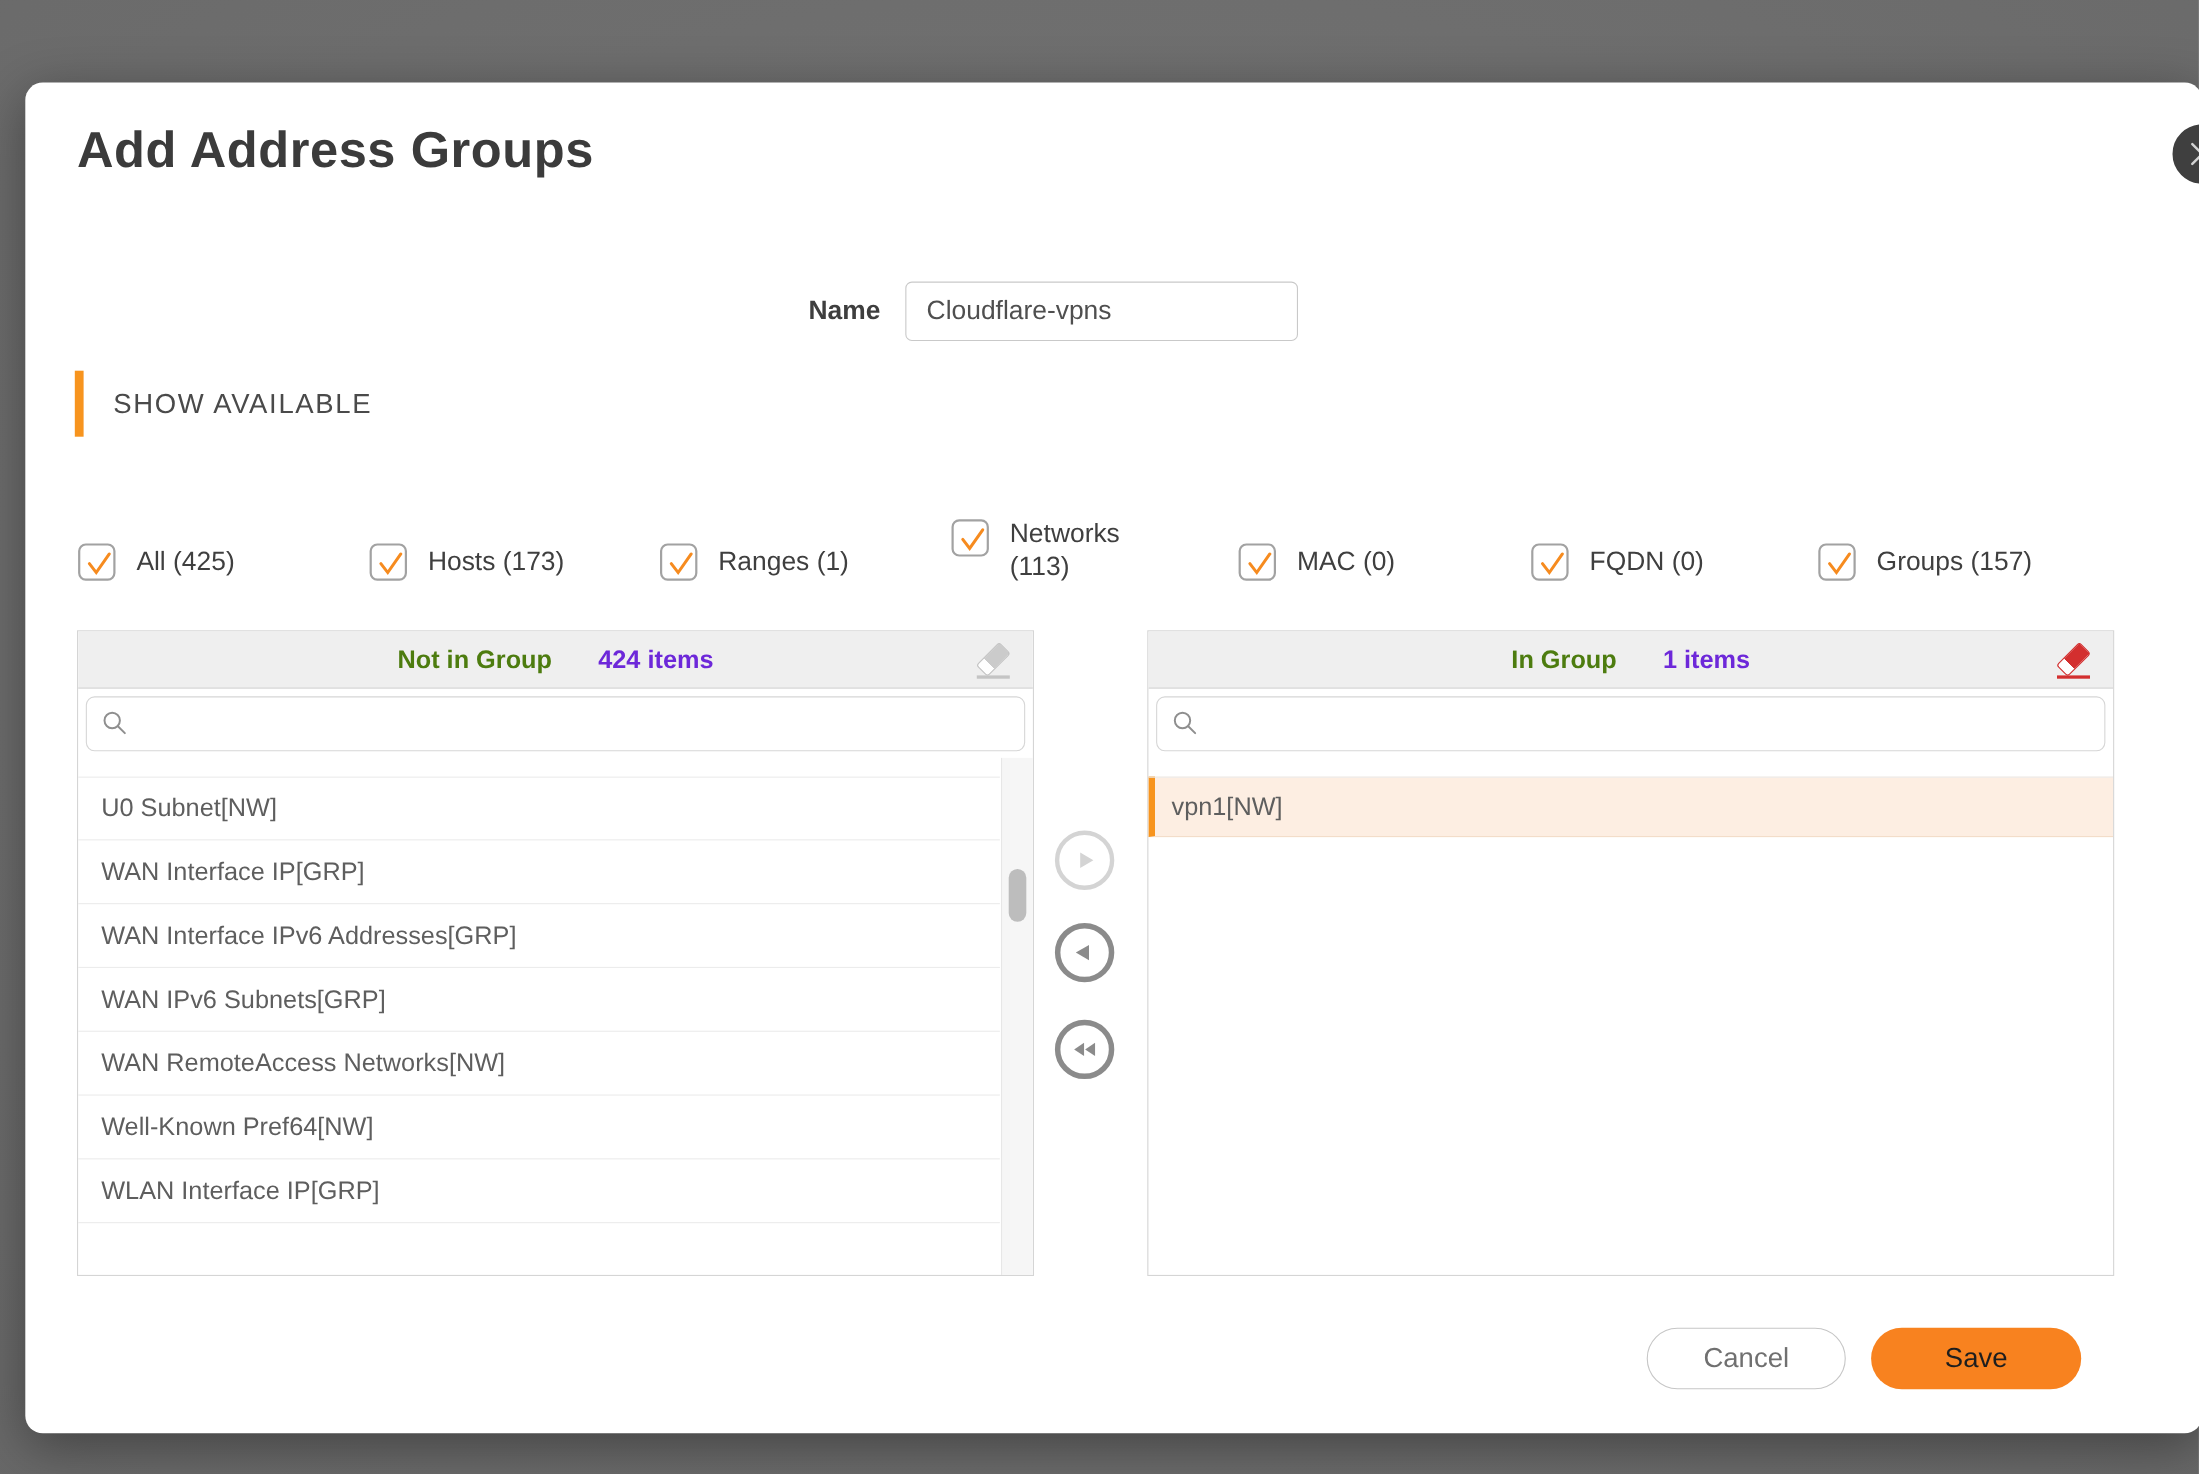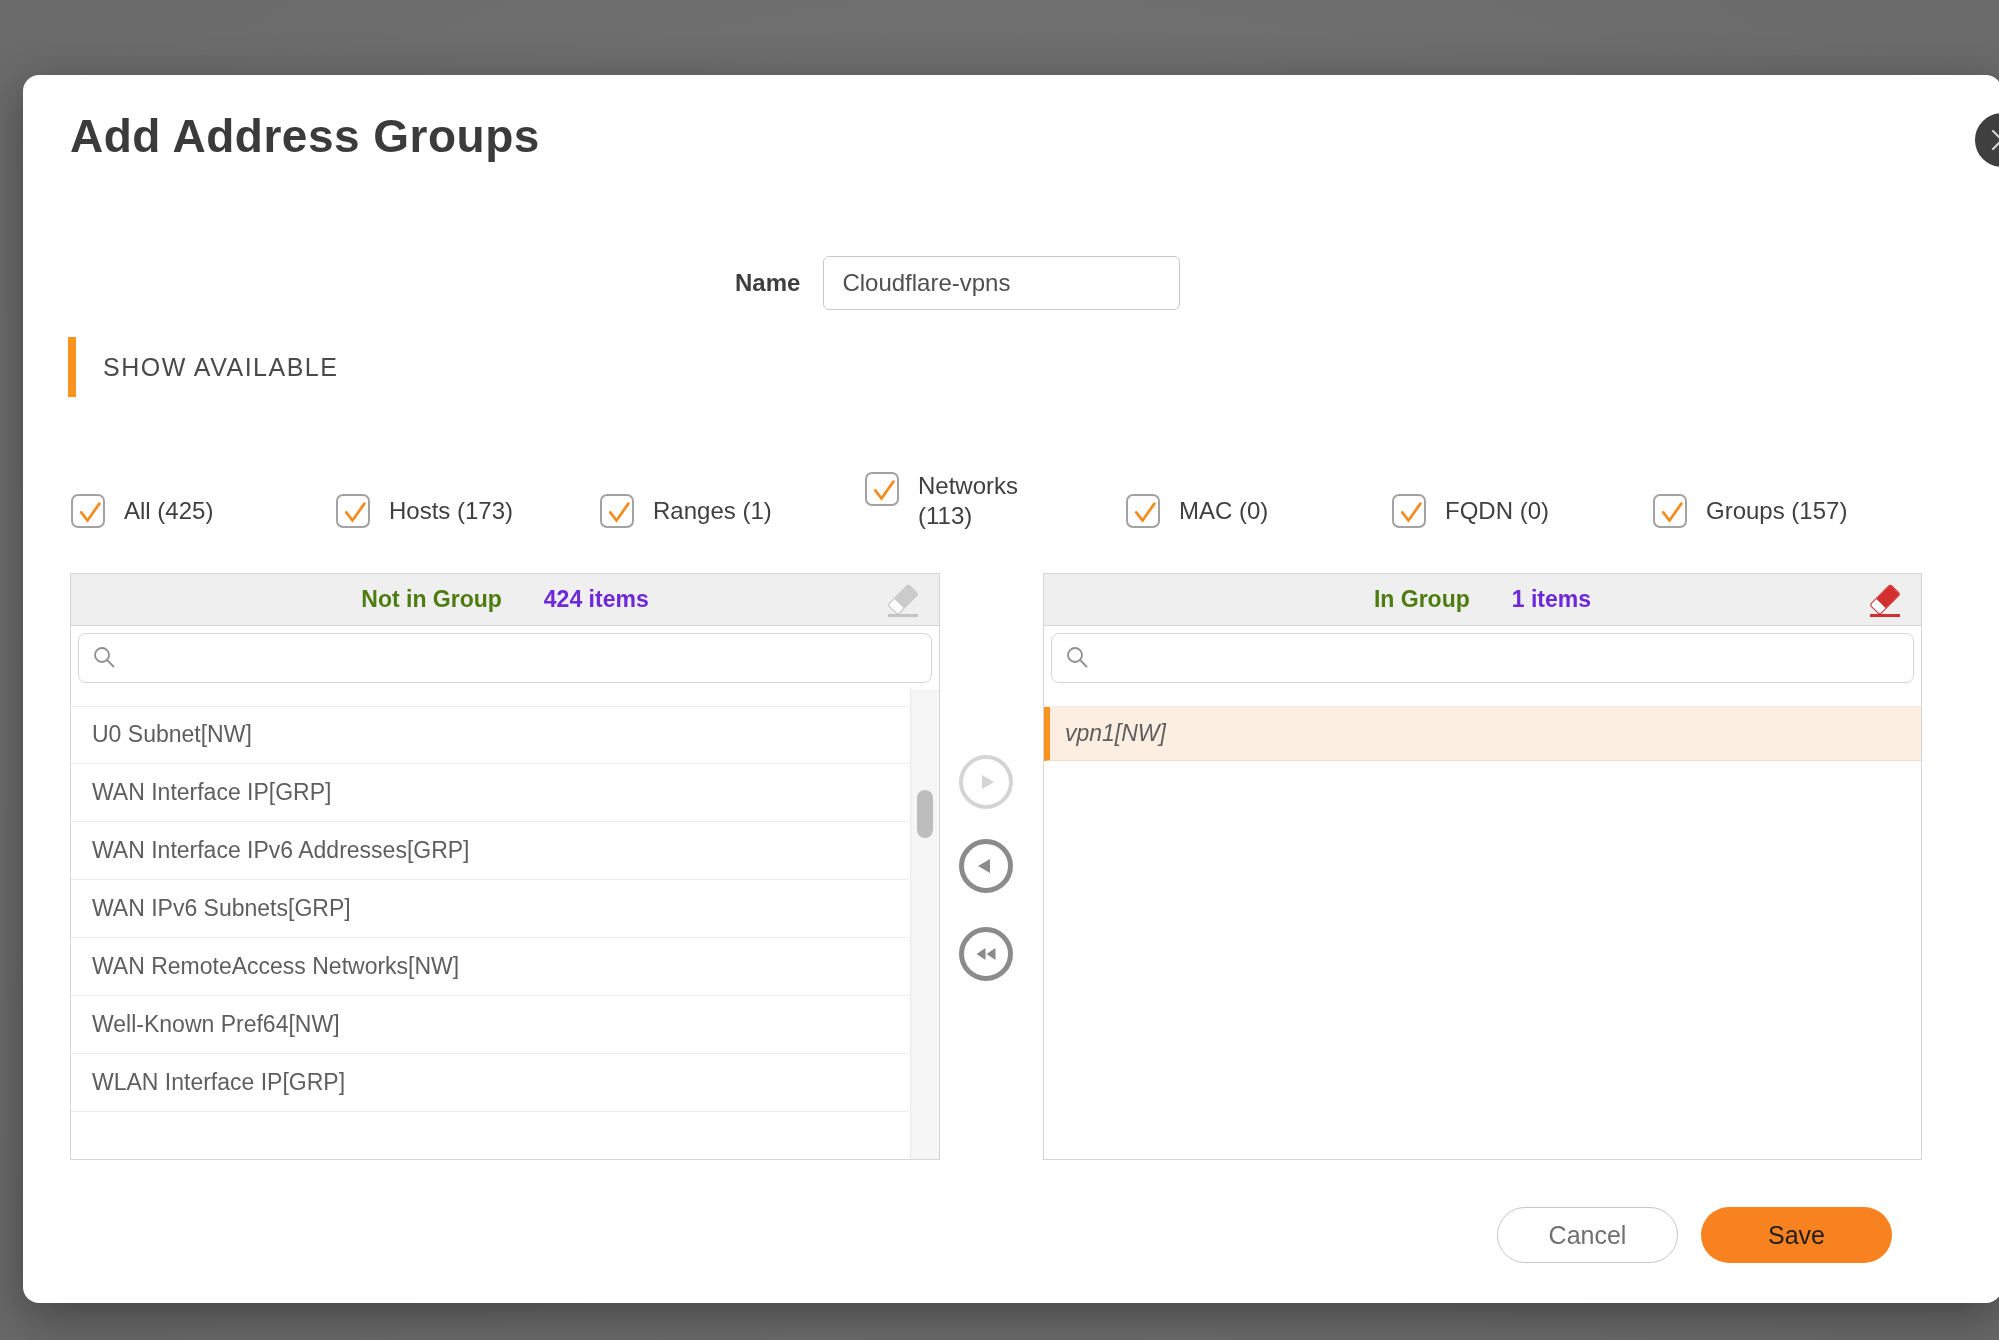--- a/index.html
+++ b/index.html
@@ -68,21 +68,21 @@
     position:absolute; left:7px; right:7px; top:59px; height:50px;
     border:1px solid #d6d6d6; border-radius:8px; background:#fff;
     display:flex; align-items:center; padding-left:13px;
   }
   .search-box input {
     border:none; outline:none; flex:1; height:100%; font-family:"Liberation Sans", sans-serif;
     font-size:23px; color:#555; margin-left:10px; background:transparent;
   }
   .list { position:absolute; left:0; top:132px; bottom:0; }
   .panel.left .list { right:30px; }
-  .panel.right .list { right:0;font-style:italic; }
+  .panel.right .list { right:0; }
   .list-item {
     height:58px; line-height:57px; border-bottom:1px solid #ececec;
     font-size:23px; color:#5e5e5e; padding-left:21px; white-space:nowrap; cursor:pointer;
   }
   .list::before { content:""; position:absolute; left:0; right:0; top:0; border-top:1px solid #ececec; }
   .list-item.selected {
     background:#fdeee2; border-left:6px solid #f7941e; padding-left:15px;
     border-bottom:1px solid #f3ddc9; height:55px; line-height:54px;
   }
   

